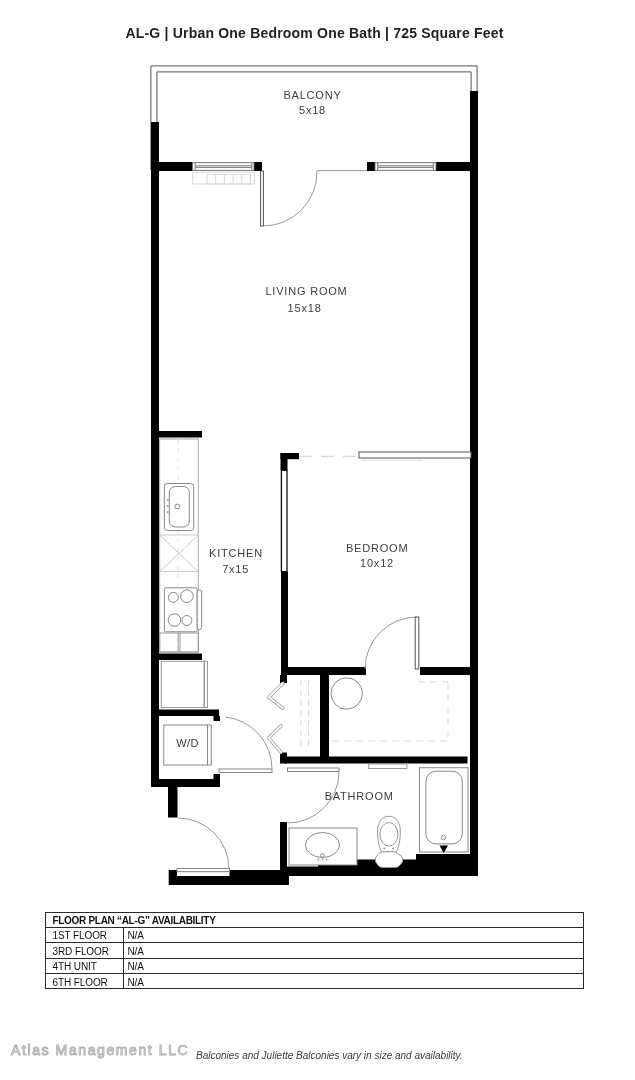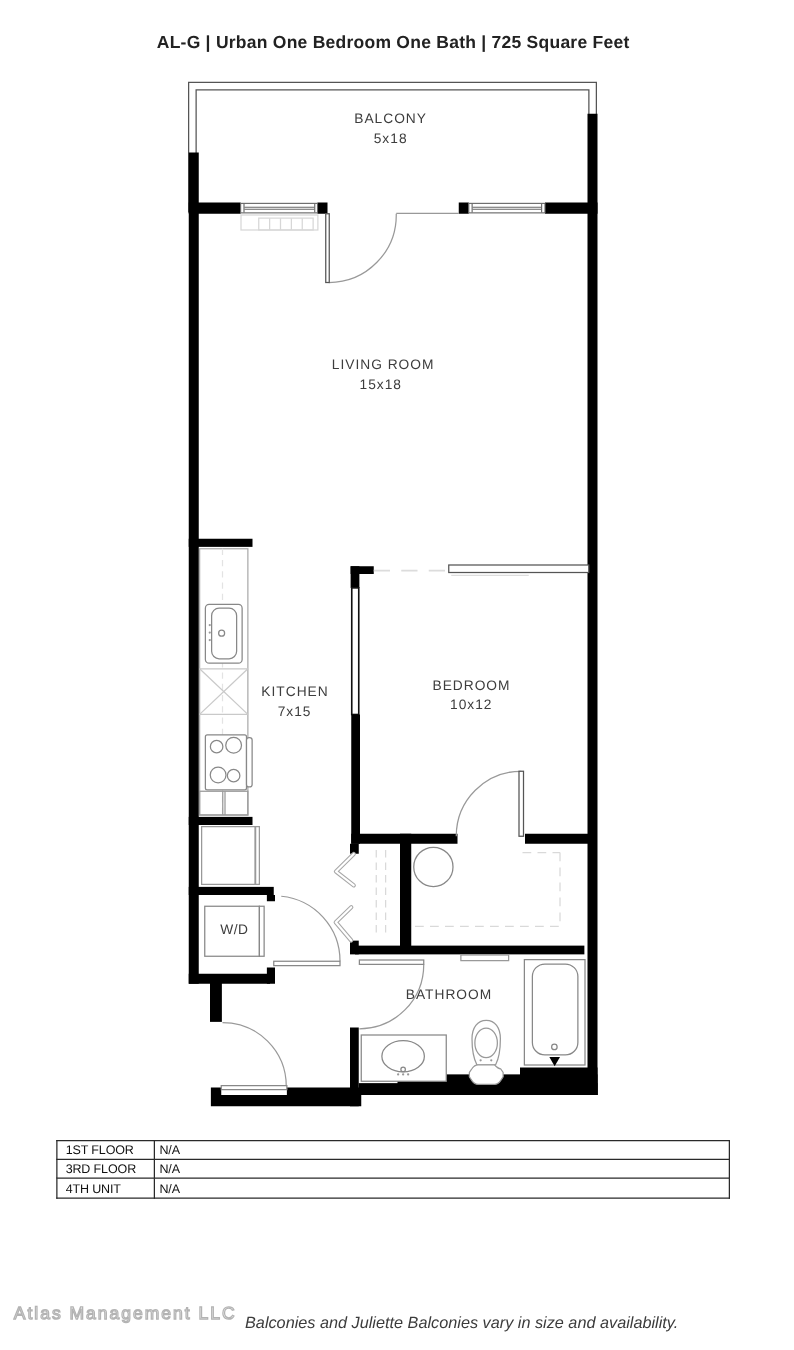--- a/index.html
+++ b/index.html
@@ -245,31 +245,38 @@
 </g>
 </svg>
 
 <div id="tablebox" style="position:absolute;left:44.5px;top:911.5px;width:539px;">
     <table style="border-collapse:collapse;width:539px;font-family:'Liberation Sans',sans-serif;font-size:10px;letter-spacing:-0.1px;color:#111;table-layout:fixed;">
       <colgroup>
         <col style="width:78px">
         <col>
       </colgroup>
 <tbody>
+        <tr>
+          <td colspan="2" style="border:1.4px solid #2a2a2a;height:12.6px;padding:1.8px 0 0 7px;font-weight:bold;letter-spacing:-0.3px;">FLOOR PLAN “AL-G” AVAILABILITY</td>
+        </tr>
 <tr>
           <td style="border:1.4px solid #2a2a2a;height:12.6px;padding:1.8px 0 0 7px;">1ST FLOOR</td>
           <td style="border:1.4px solid #2a2a2a;padding:1.8px 0 0 4px;">N/A</td>
         </tr>
 <tr>
           <td style="border:1.4px solid #2a2a2a;height:12.6px;padding:1.8px 0 0 7px;margin-left:19px;">3RD FLOOR</td>
           <td style="border:1.4px solid #2a2a2a;padding:1.8px 0 0 4px;">N/A</td>
         </tr>
 <tr>
           <td style="border:1.4px solid #2a2a2a;height:12.6px;padding:1.8px 0 0 7px;">4TH UNIT</td>
+          <td style="border:1.4px solid #2a2a2a;padding:1.8px 0 0 4px;">N/A</td>
+        </tr>
+<tr>
+          <td style="border:1.4px solid #2a2a2a;height:12.6px;padding:1.8px 0 0 7px;">6TH FLOOR</td>
           <td style="border:1.4px solid #2a2a2a;padding:1.8px 0 0 4px;">N/A</td>
         </tr>
 </tbody>
     </table>
   </div>
 
 <div style="position:absolute;left:11px;top:1042px;font-size:14px;letter-spacing:1.6px;color:rgba(255,255,255,0);-webkit-text-stroke:1px #b3b3b3;white-space:nowrap;">Atlas Management LLC</div>
 
-<div style="position:absolute;left:196px;top:1049.5px;font-size:13px;font-style:italic;color:#3c3c3c;white-space:nowrap;">Balconies and Juliette Balconies vary in size and availability.</div>
+<div style="position:absolute;left:196px;top:1049.5px;font-size:10px;font-style:italic;color:#3c3c3c;white-space:nowrap;">Balconies and Juliette Balconies vary in size and availability.</div>
 
 </body></html>

